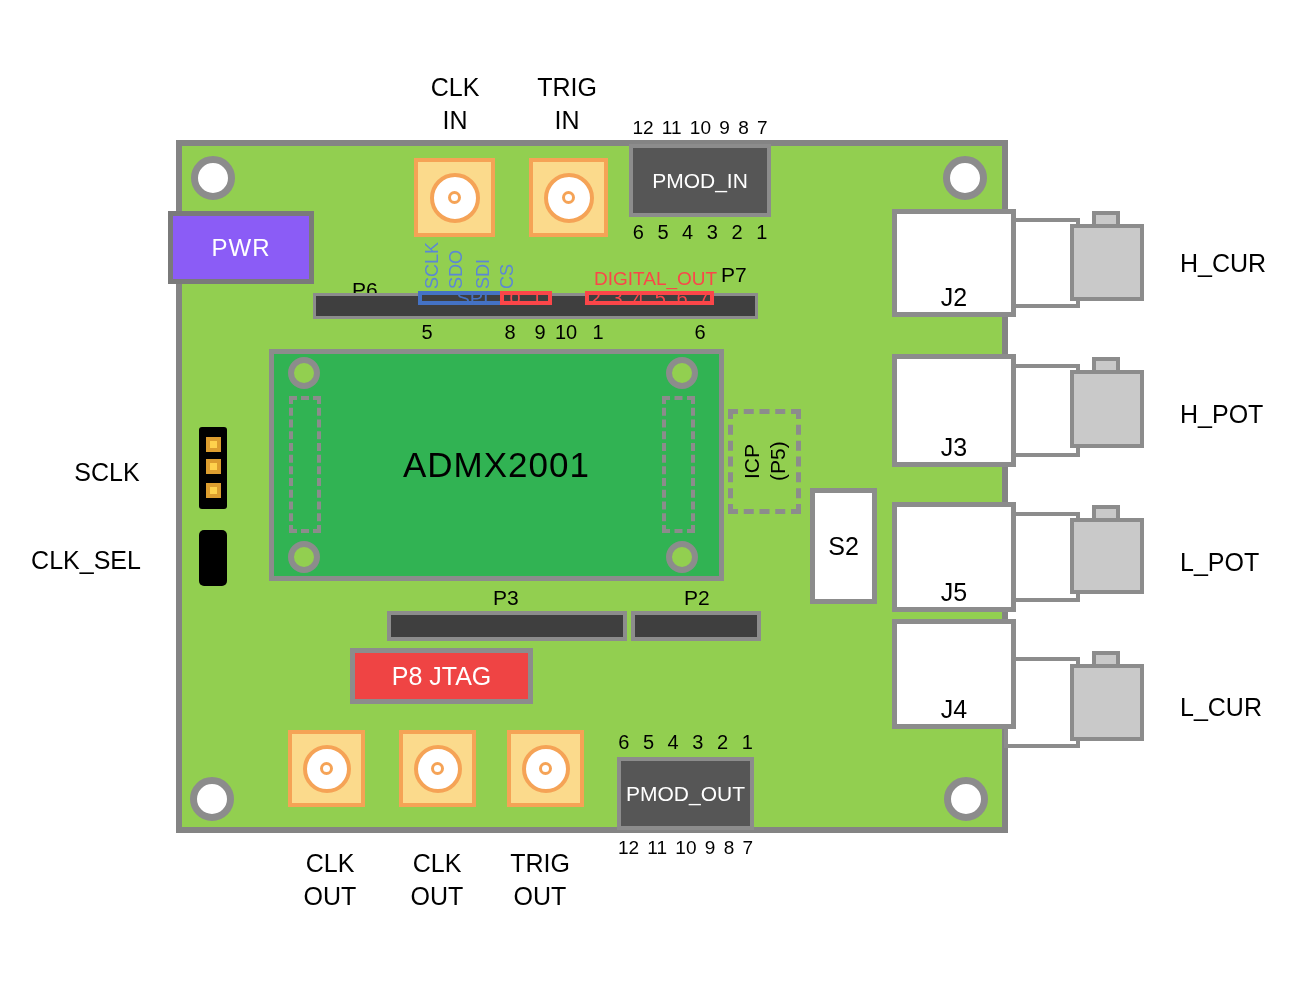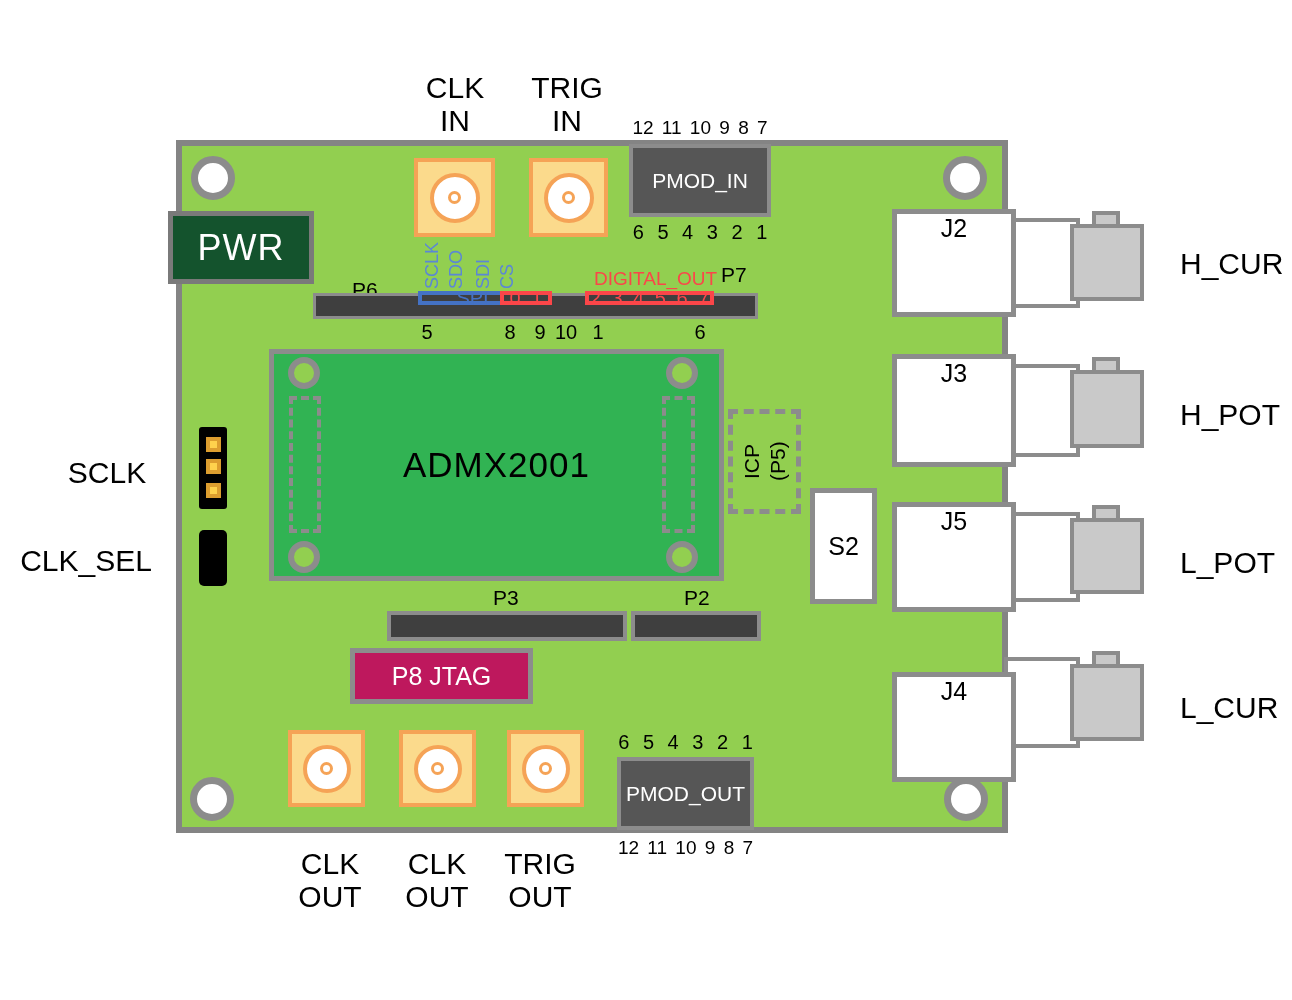--- a/index.html
+++ b/index.html
@@ -16,37 +16,37 @@
   .hole{width:30px;height:30px;border-radius:50%;background:#fff;border:7px solid #8C8C8C;}
   .mhole{width:20px;height:20px;border-radius:50%;background:#92CF50;border:6px solid #8C8C8C;}
   
   .dark{background:#565656;border:4px solid #8C8C8C;color:#fff;display:flex;align-items:center;justify-content:center;}
   .bar{background:#3F3F3F;border:3px solid #8C8C8C;}
   
   .sma{background:#FBDA8C;border:4px solid #F5A356;display:flex;align-items:center;justify-content:center;}
   .sma-circle{background:#fff;border:4px solid #F5A356;border-radius:50%;display:flex;align-items:center;justify-content:center;}
   .sma-dot{width:7px;height:7px;background:#fff;border:3px solid #F5A356;border-radius:50%;}
   
-  .jack{left:892px;width:114px;background:#fff;border:5px solid #8C8C8C;display:flex;align-items:flex-start;justify-content:center;font-size:25px;}
+  .jack{left:892px;width:114px;background:#fff;border:5px solid #8C8C8C;display:flex;align-items:flex-end;justify-content:center;font-size:25px;}
   .stub{left:1004px;width:68px;background:#fff;border:4px solid #8C8C8C;}
   .plug{left:1070px;width:66px;background:#C9C9C9;border:4px solid #8C8C8C;}
   .plug-tab{left:1092px;width:20px;height:14px;background:#C9C9C9;border:4px solid #8C8C8C;border-bottom:none;}
   
   .switch{left:810px;width:57px;background:#fff;border:5px solid #8C8C8C;display:flex;align-items:center;justify-content:center;font-size:25px;}
   
   .blackhdr{background:#000;border-radius:3px;}
   .uart-pin{position:absolute;width:15px;height:15px;background:#DD9E2F;}
   .uart-pin::after{content:"";position:absolute;left:4px;top:4px;width:7px;height:7px;background:#FFD24D;}
   
   .hl{position:absolute;top:291px;height:14px;background:#3F3F3F;display:flex;align-items:center;justify-content:center;
       font-size:20px;box-sizing:border-box;}
   .hl-blue{border:4px solid #4472C4;color:#4472C4;}
   .hl-red{border:4px solid #FB4649;color:#FB4649;word-spacing:5px;}
   
-  .lbl{font-size:30px;line-height:33px;text-align:center;white-space:nowrap;}
+  .lbl{font-size:25px;line-height:33px;text-align:center;white-space:nowrap;}
   .small{font-size:21px;}
   .pins{text-align:center;white-space:nowrap;}
   .pin-num{position:absolute;top:321px;font-size:20px;transform:translateX(-50%);}
   .vtext{writing-mode:vertical-rl;transform:rotate(180deg);}
   .spi-sig{position:absolute;top:205px;height:84px;width:22px;line-height:22px;font-size:18px;color:#5B87D5;}
   .icp-text{left:739px;top:425px;width:52px;height:72px;line-height:26px;font-size:21px;text-align:center;}
   .red-lbl{color:#FB4649;font-size:19px;white-space:nowrap;}
   .hdr-lbl{font-size:21px;white-space:nowrap;}
 </style>
 </head>
@@ -54,21 +54,21 @@
 
 <div id="stage">
 
   <div class="abs board"></div>
 
   <div class="abs hole" style="left:191px;top:156px;"></div>
   <div class="abs hole" style="left:943px;top:156px;"></div>
   <div class="abs hole" style="left:190px;top:777px;"></div>
   <div class="abs hole" style="left:944px;top:777px;"></div>
 
-  <div class="abs dark" style="left:168px;top:211px;width:136px;height:63px;background:#14532d;border:5px solid #7A7A7A;font-size:36px;letter-spacing:1px;">
+  <div class="abs dark" style="left:168px;top:211px;width:136px;height:63px;background:#8b5cf6;border:5px solid #7A7A7A;font-size:24px;letter-spacing:1px;">
     <span>PWR</span>
   </div>
 
   <div class="abs sma" style="left:414px;top:158px;width:73px;height:71px;">
     <div class="sma-circle" style="width:42px;height:42px;">
       <div class="sma-dot"></div>
     </div>
   </div>
   <div class="abs sma" style="left:529px;top:158px;width:71px;height:71px;">
     <div class="sma-circle" style="width:42px;height:42px;">
@@ -167,30 +167,30 @@
   <div class="abs plug-tab" style="top:505px;"></div>
   <div class="abs plug" style="top:518px;height:68px;"></div>
   <div class="abs jack" style="top:502px;height:100px;">
     <span>J5</span>
   </div>
   <div class="abs lbl" style="left:1180px;top:546px;">L_POT</div>
 
   <div class="abs stub" style="top:657px;height:83px;"></div>
   <div class="abs plug-tab" style="top:651px;"></div>
   <div class="abs plug" style="top:664px;height:69px;"></div>
-  <div class="abs jack" style="top:672px;height:100px;">
+  <div class="abs jack" style="top:619px;height:100px;">
     <span>J4</span>
   </div>
   <div class="abs lbl" style="left:1180px;top:691px;">L_CUR</div>
 
   <div class="abs hdr-lbl" style="left:493px;top:586px;">P3</div>
   <div class="abs hdr-lbl" style="left:684px;top:586px;">P2</div>
   <div class="abs bar" style="left:387px;top:611px;width:232px;height:22px;border-width:4px;"></div>
   <div class="abs bar" style="left:631px;top:611px;width:122px;height:22px;border-width:4px;"></div>
-  <div class="abs dark" style="left:350px;top:648px;width:173px;height:46px;background:#be185d;border-width:5px;font-size:25px;">
+  <div class="abs dark" style="left:350px;top:648px;width:173px;height:46px;background:#ef4444;border-width:5px;font-size:25px;">
     <span>P8 JTAG</span>
   </div>
 
   <div class="abs sma" style="left:288px;top:730px;width:69px;height:69px;">
     <div class="sma-circle" style="width:40px;height:40px;">
       <div class="sma-dot"></div>
     </div>
   </div>
   <div class="abs sma" style="left:399px;top:730px;width:69px;height:69px;">
     <div class="sma-circle" style="width:40px;height:40px;">

